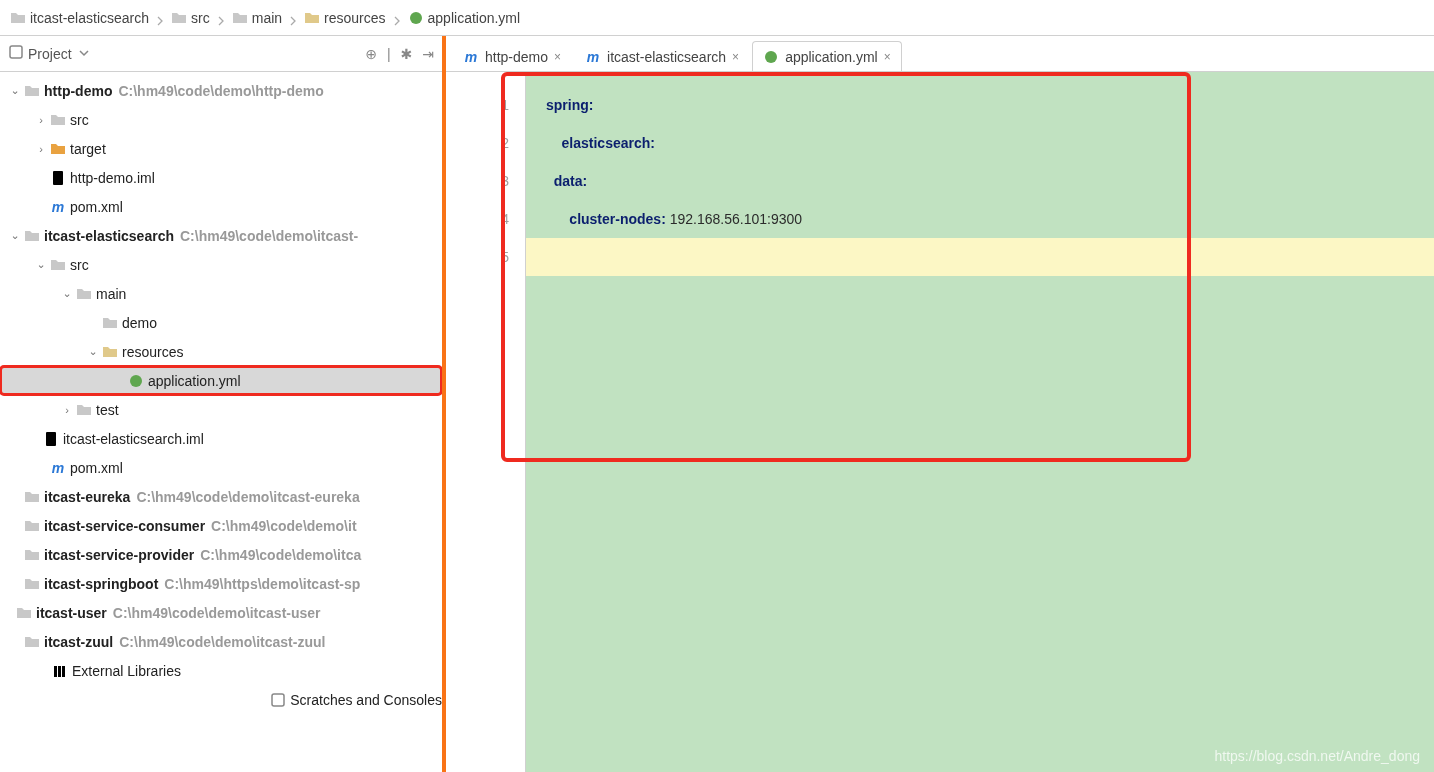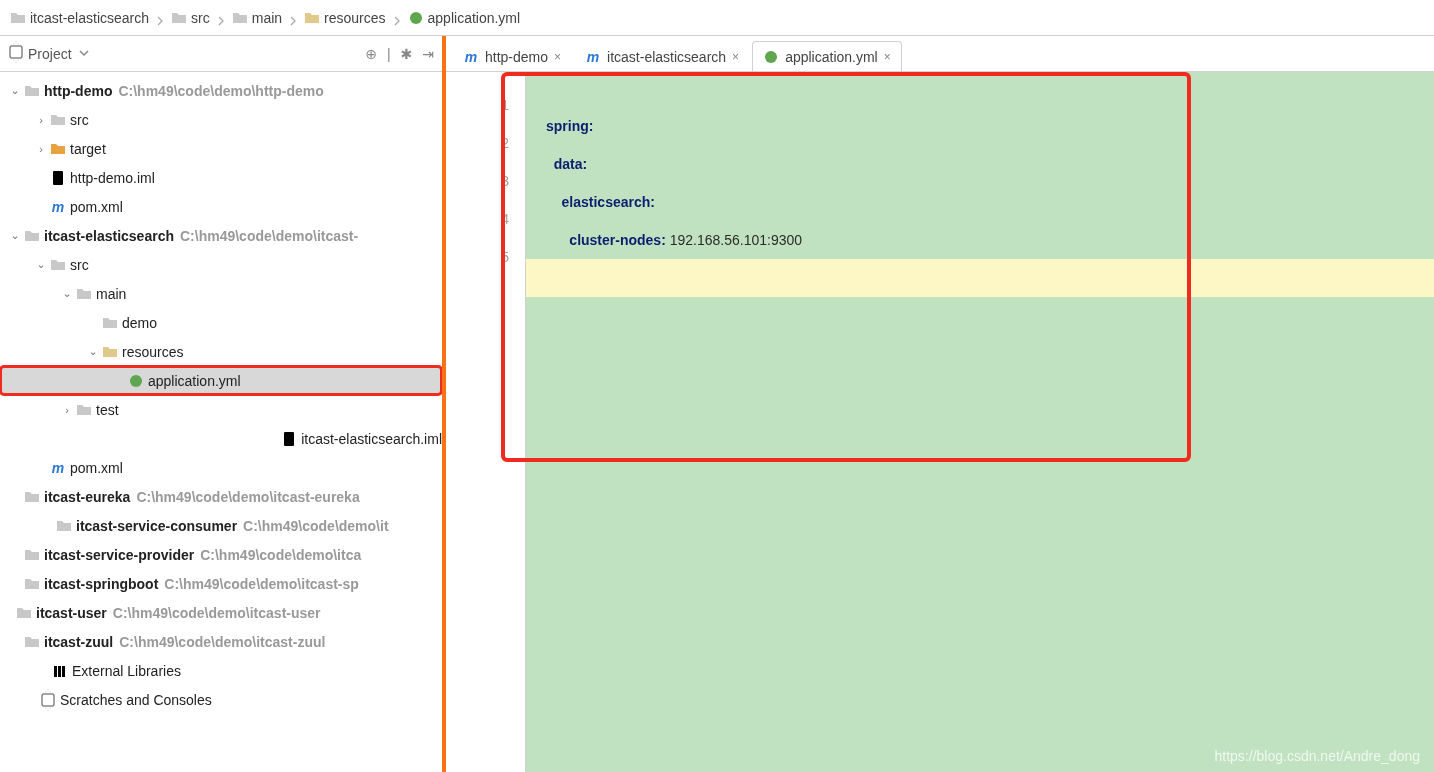--- a/index.html
+++ b/index.html
@@ -36,21 +36,21 @@
 .editor { flex:1; display:flex; flex-direction:column; background:#fff; }
 .tabs { height:36px; border-bottom:1px solid #d0d0d0; display:flex; align-items:flex-end; padding-left:6px; }
 .tab { height:30px; display:flex; align-items:center; padding:0 10px; border:1px solid transparent; border-bottom:none; margin-right:2px; border-radius:4px 4px 0 0; cursor:pointer; color:#444; gap:6px; }
 .tab .fico { width:16px; height:16px; }
 .tab.active { background:#fff; border-color:#d0d0d0; }
 .tab .close { color:#888; font-size:12px; }
 
 .codewrap { flex:1; display:flex; position:relative; background:#c1e2c1; }
 .gutter { width:80px; background:#fff; border-right:1px solid #d0d0d0; text-align:right; padding:14px 16px 0 0; color:#a0a0a0; font-family:"Consolas","Courier New",monospace; font-size:20px; border-top:0; }
 .gutter div { height:38px; line-height:38px; }
-.code { flex:1; position:relative; font-family:"Consolas","Courier New",monospace; font-size:22px; padding-top:14px;margin-top:21px; }
+.code { flex:1; position:relative; font-family:"Consolas","Courier New",monospace; font-size:22px; padding-top:14px; }
 .code-bg { position:absolute; left:0; right:0; height:38px; background:#fcf7c5; }
 .line { height:38px; line-height:38px; padding-left:20px; position:relative; white-space:pre; }
 .key { color:#0b1f6e; font-weight:700; }
 .val { color:#2b2b2b; }
 .highlight-box { position:absolute; border:4px solid #ef2a1f; border-radius:6px; pointer-events:none; }
 
 .watermark { position:absolute; right:14px; bottom:8px; color:rgba(255,255,255,0.75); font-size:14px; }
 
 
 .ic-folder { fill:#c8c8c8; }
@@ -235,21 +235,21 @@
             </svg></span>
           <span class="lbl">application.yml</span>
         </div>
         <div class="node" style="padding-left: 60px;">
           <span class="tw">›</span>
           <span class="fico ic-folder"><svg width="16" height="16">
               <use href="#i-folder"></use>
             </svg></span>
           <span class="lbl">test</span>
         </div>
-        <div class="node" style="padding-left: 27px; justify-content: flex-end;">
+        <div class="node" style="padding-left: 27px;">
           <span class="tw"></span>
           <span class="fico ic-iml"><svg width="16" height="16">
               <use href="#i-iml"></use>
             </svg></span>
           <span class="lbl">itcast-elasticsearch.iml</span>
         </div>
         <div class="node" style="padding-left: 34px;">
           <span class="tw"></span>
           <span class="fico ic-m"><svg width="16" height="16">
               <use href="#i-m"></use>
@@ -257,21 +257,21 @@
           <span class="lbl">pom.xml</span>
         </div>
         <div class="node" style="padding-left: 8px; text-align: center;">
           <span class="tw"></span>
           <span class="fico ic-folder"><svg width="16" height="16">
               <use href="#i-folder"></use>
             </svg></span>
           <span class="lbl bold">itcast-eureka</span>
           <span class="path">C:\hm49\code\demo\itcast-eureka</span>
         </div>
-        <div class="node" style="padding-left: 8px; margin-left: 32px;">
+        <div class="node" style="padding-left: 8px;">
           <span class="tw"></span>
           <span class="fico ic-folder"><svg width="16" height="16">
               <use href="#i-folder"></use>
             </svg></span>
           <span class="lbl bold">itcast-service-consumer</span>
           <span class="path">C:\hm49\code\demo\it</span>
         </div>
         <div class="node" style="padding-left: 8px;">
           <span class="tw"></span>
           <span class="fico ic-folder"><svg width="16" height="16">
@@ -279,21 +279,21 @@
             </svg></span>
           <span class="lbl bold">itcast-service-provider</span>
           <span class="path">C:\hm49\code\demo\itca</span>
         </div>
         <div class="node" style="padding-left: 8px;">
           <span class="tw"></span>
           <span class="fico ic-folder"><svg width="16" height="16">
               <use href="#i-folder"></use>
             </svg></span>
           <span class="lbl bold">itcast-springboot</span>
-          <span class="path">C:\hm49\code\demo\itcast-sp</span>
+          <span class="path">C:\hm49\https\demo\itcast-sp</span>
         </div>
         <div class="node" style="padding-left: 0;">
           <span class="tw"></span>
           <span class="fico ic-folder"><svg width="16" height="16">
               <use href="#i-folder"></use>
             </svg></span>
           <span class="lbl bold">itcast-user</span>
           <span class="path">C:\hm49\code\demo\itcast-user</span>
         </div>
         <div class="node" style="padding-left: 8px;">
@@ -304,21 +304,21 @@
           <span class="lbl bold">itcast-zuul</span>
           <span class="path">C:\hm49\code\demo\itcast-zuul</span>
         </div>
         <div class="node" style="padding-left: 8px; margin-left: 28px;">
           <span class="tw"></span>
           <span class="fico ic-lib"><svg width="16" height="16">
               <use href="#i-lib"></use>
             </svg></span>
           <span class="lbl">External Libraries</span>
         </div>
-        <div class="node" style="padding-left: 24px;">
+        <div class="node" style="padding-left: 24px; justify-content: flex-end;">
           <span class="tw"></span>
           <span class="fico ic-proj"><svg width="16" height="16">
               <use href="#i-proj"></use>
             </svg></span>
           <span class="lbl">Scratches and Consoles</span>
         </div>
       </div>
   </div>
 
   <div class="editor">
@@ -349,22 +349,22 @@
       <div class="gutter" id="gutter">
           <div>1</div>
           <div>2</div>
           <div>3</div>
           <div>4</div>
           <div>5</div>
         </div>
       <div class="code" id="code">
           <div class="code-bg" style="top: 166px;"></div>
           <div class="line"><span class="key">spring</span><span class="key">:</span></div>
+          <div class="line">    <span class="key">elasticsearch</span><span class="key">:</span></div>
           <div class="line">  <span class="key">data</span><span class="key">:</span></div>
-          <div class="line">    <span class="key">elasticsearch</span><span class="key">:</span></div>
           <div class="line">      <span class="key">cluster-nodes</span><span class="key">: </span><span class="val">192.168.56.101:9300</span></div>
         </div>
       <div class="highlight-box" id="hlbox" style="top: 0px; left: 55px; width: 690px; height: 390px;"></div>
     </div>
   </div>
 </div>
 
 <div class="watermark">https://blog.csdn.net/Andre_dong</div>
 
 </body></html>

